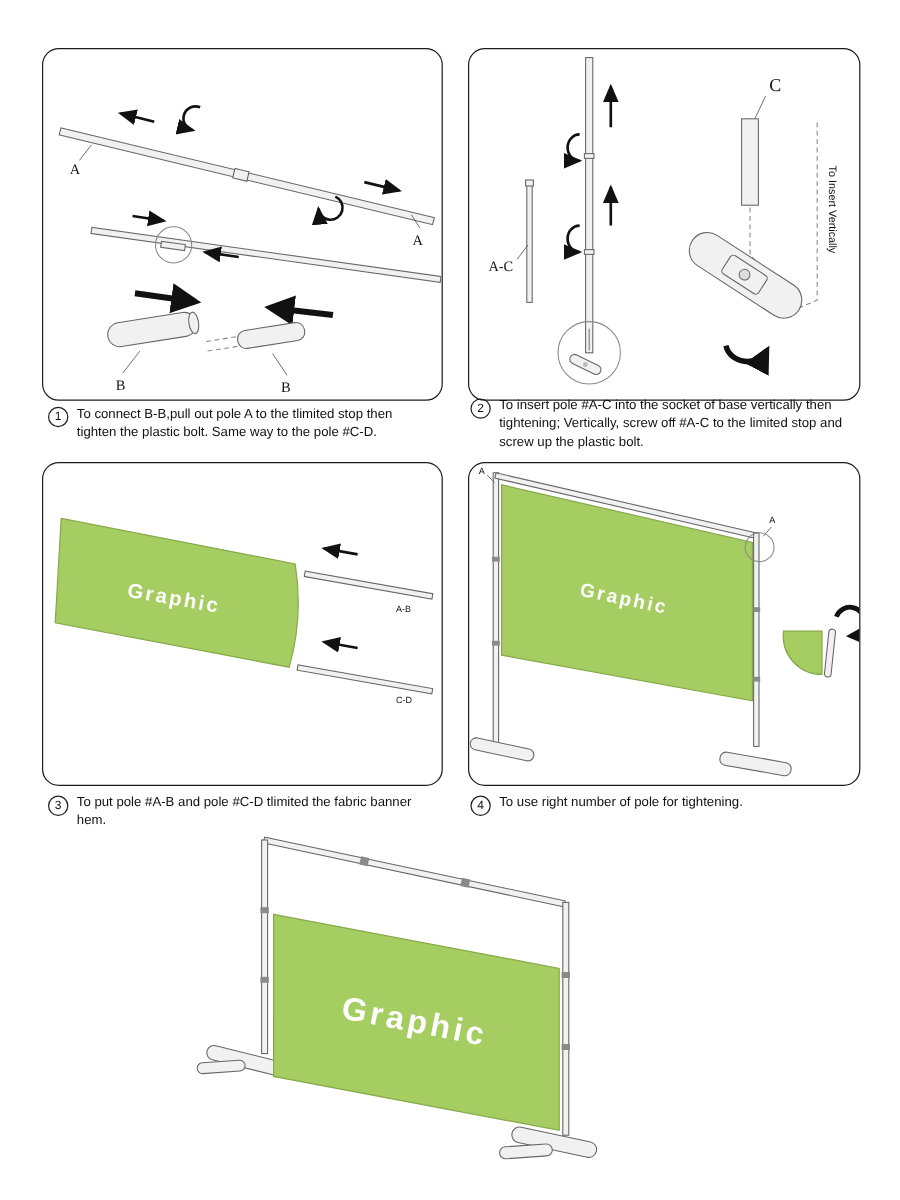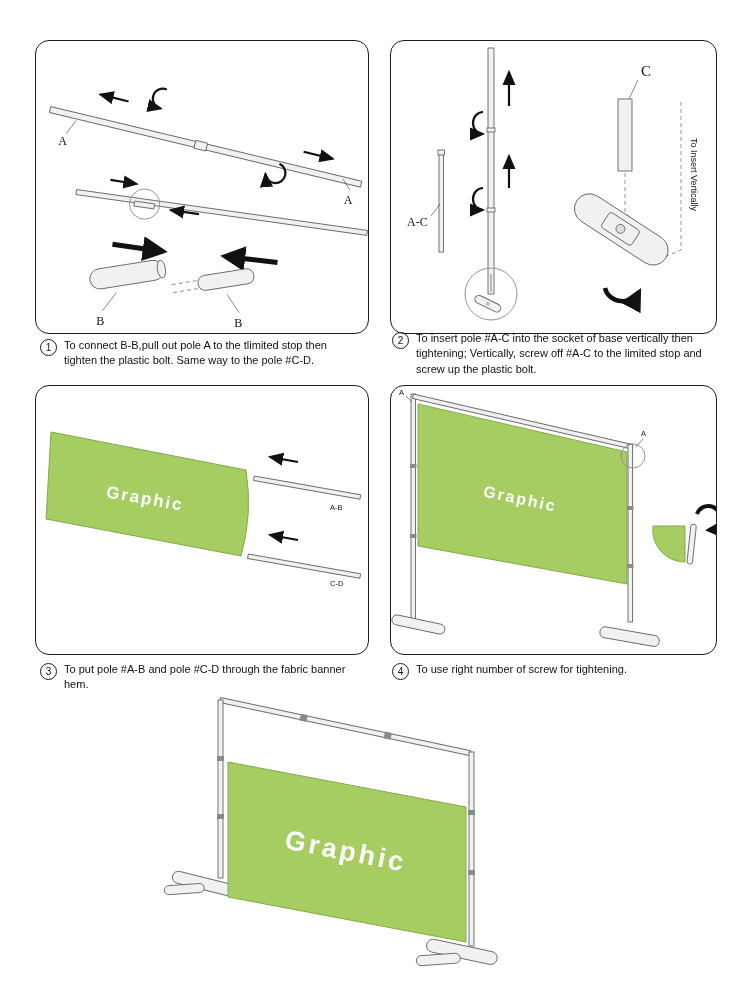--- a/index.html
+++ b/index.html
@@ -206,26 +206,26 @@
         <g transform="translate(300,138) rotate(6)">
           <rect width="5.5" height="40" rx="2.5" class="pole"></rect>
         </g>
         <path d="M 306,128 a 12,12 0 1 1 12,16" class="barr" style="stroke-width:4" marker-end="url(#ahb)"></path>
       </g>
     </svg>
   </div>
 
   <div class="caption" style="left:40px;top:662px;width:310px">
     <span class="stepnum">3</span>
-    <span>To put pole #A-B and pole #C-D through the fabric banner hem.</span>
+    <span>To put pole #A-B and pole #C-D tlimited the fabric banner hem.</span>
   </div>
 
   <div class="caption" style="left:392px;top:662px;width:330px">
     <span class="stepnum">4</span>
-    <span>To use right number of screw for tightening.</span>
+    <span>To use right number of pole for tightening.</span>
   </div>
 
   <div class="bottom-art" style="left:148px;top:690px;width:480px;height:300px">
     <svg viewBox="0 0 480 300" style="display:block;width:100%;height:100%">
       <g transform="translate(72,10) rotate(12)">
         <rect y="-2.5" width="256" height="5" class="pole"></rect>
         <rect x="82" y="-3.5" width="7" height="7" class="jointmark"></rect>
         <rect x="168" y="-3.5" width="7" height="7" class="jointmark"></rect>
       </g>
       <rect x="70" y="10" width="5" height="178" class="pole"></rect>

